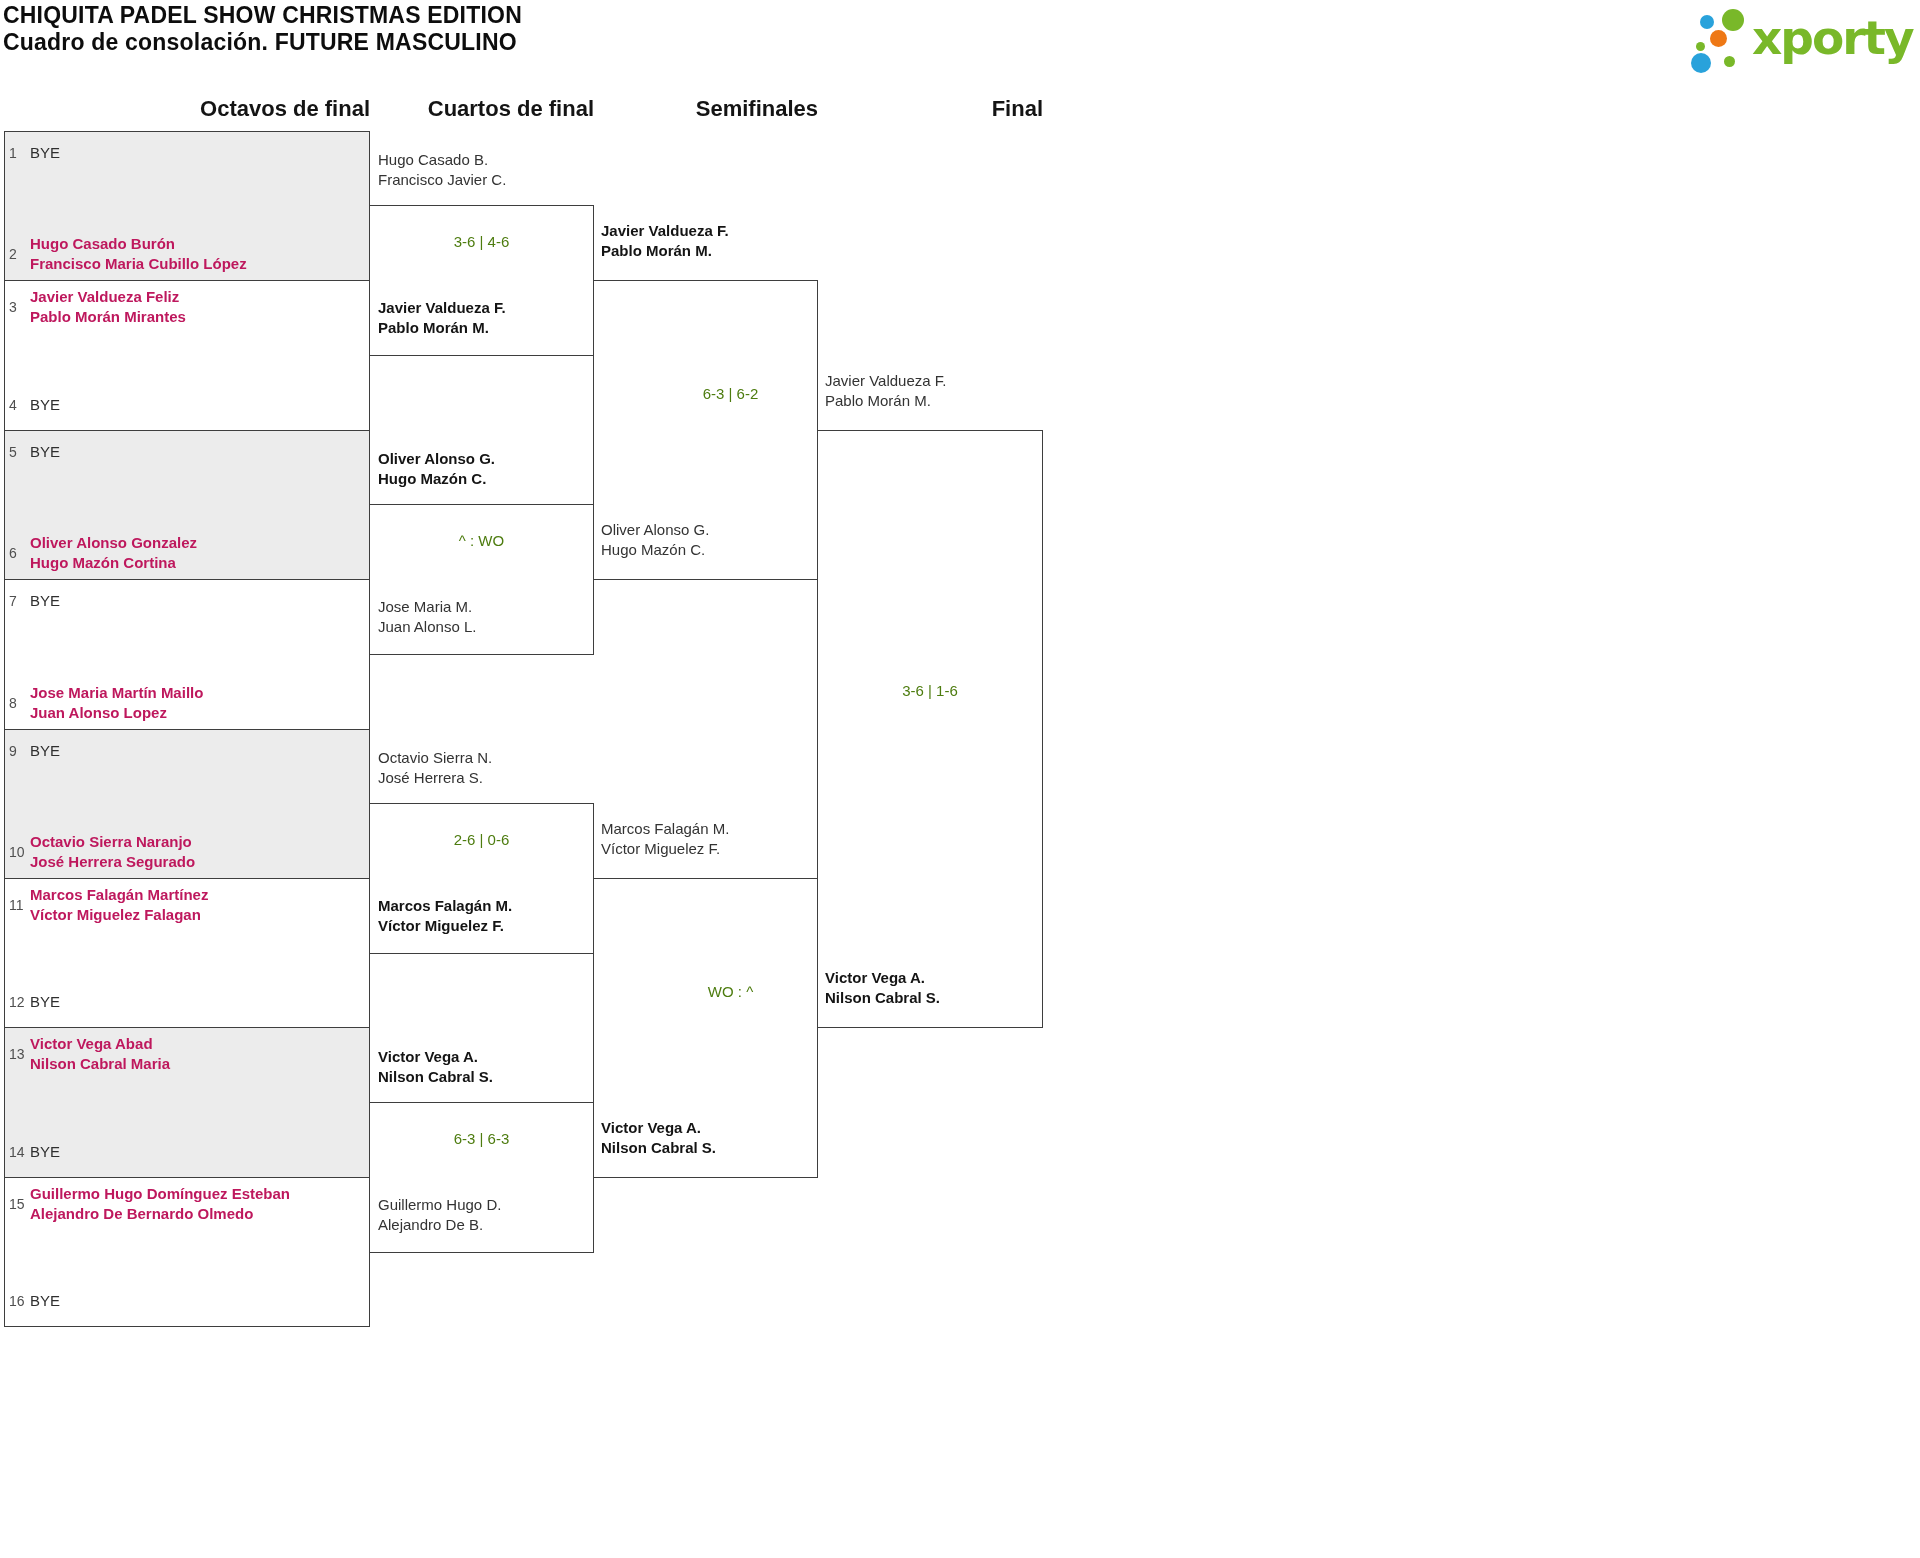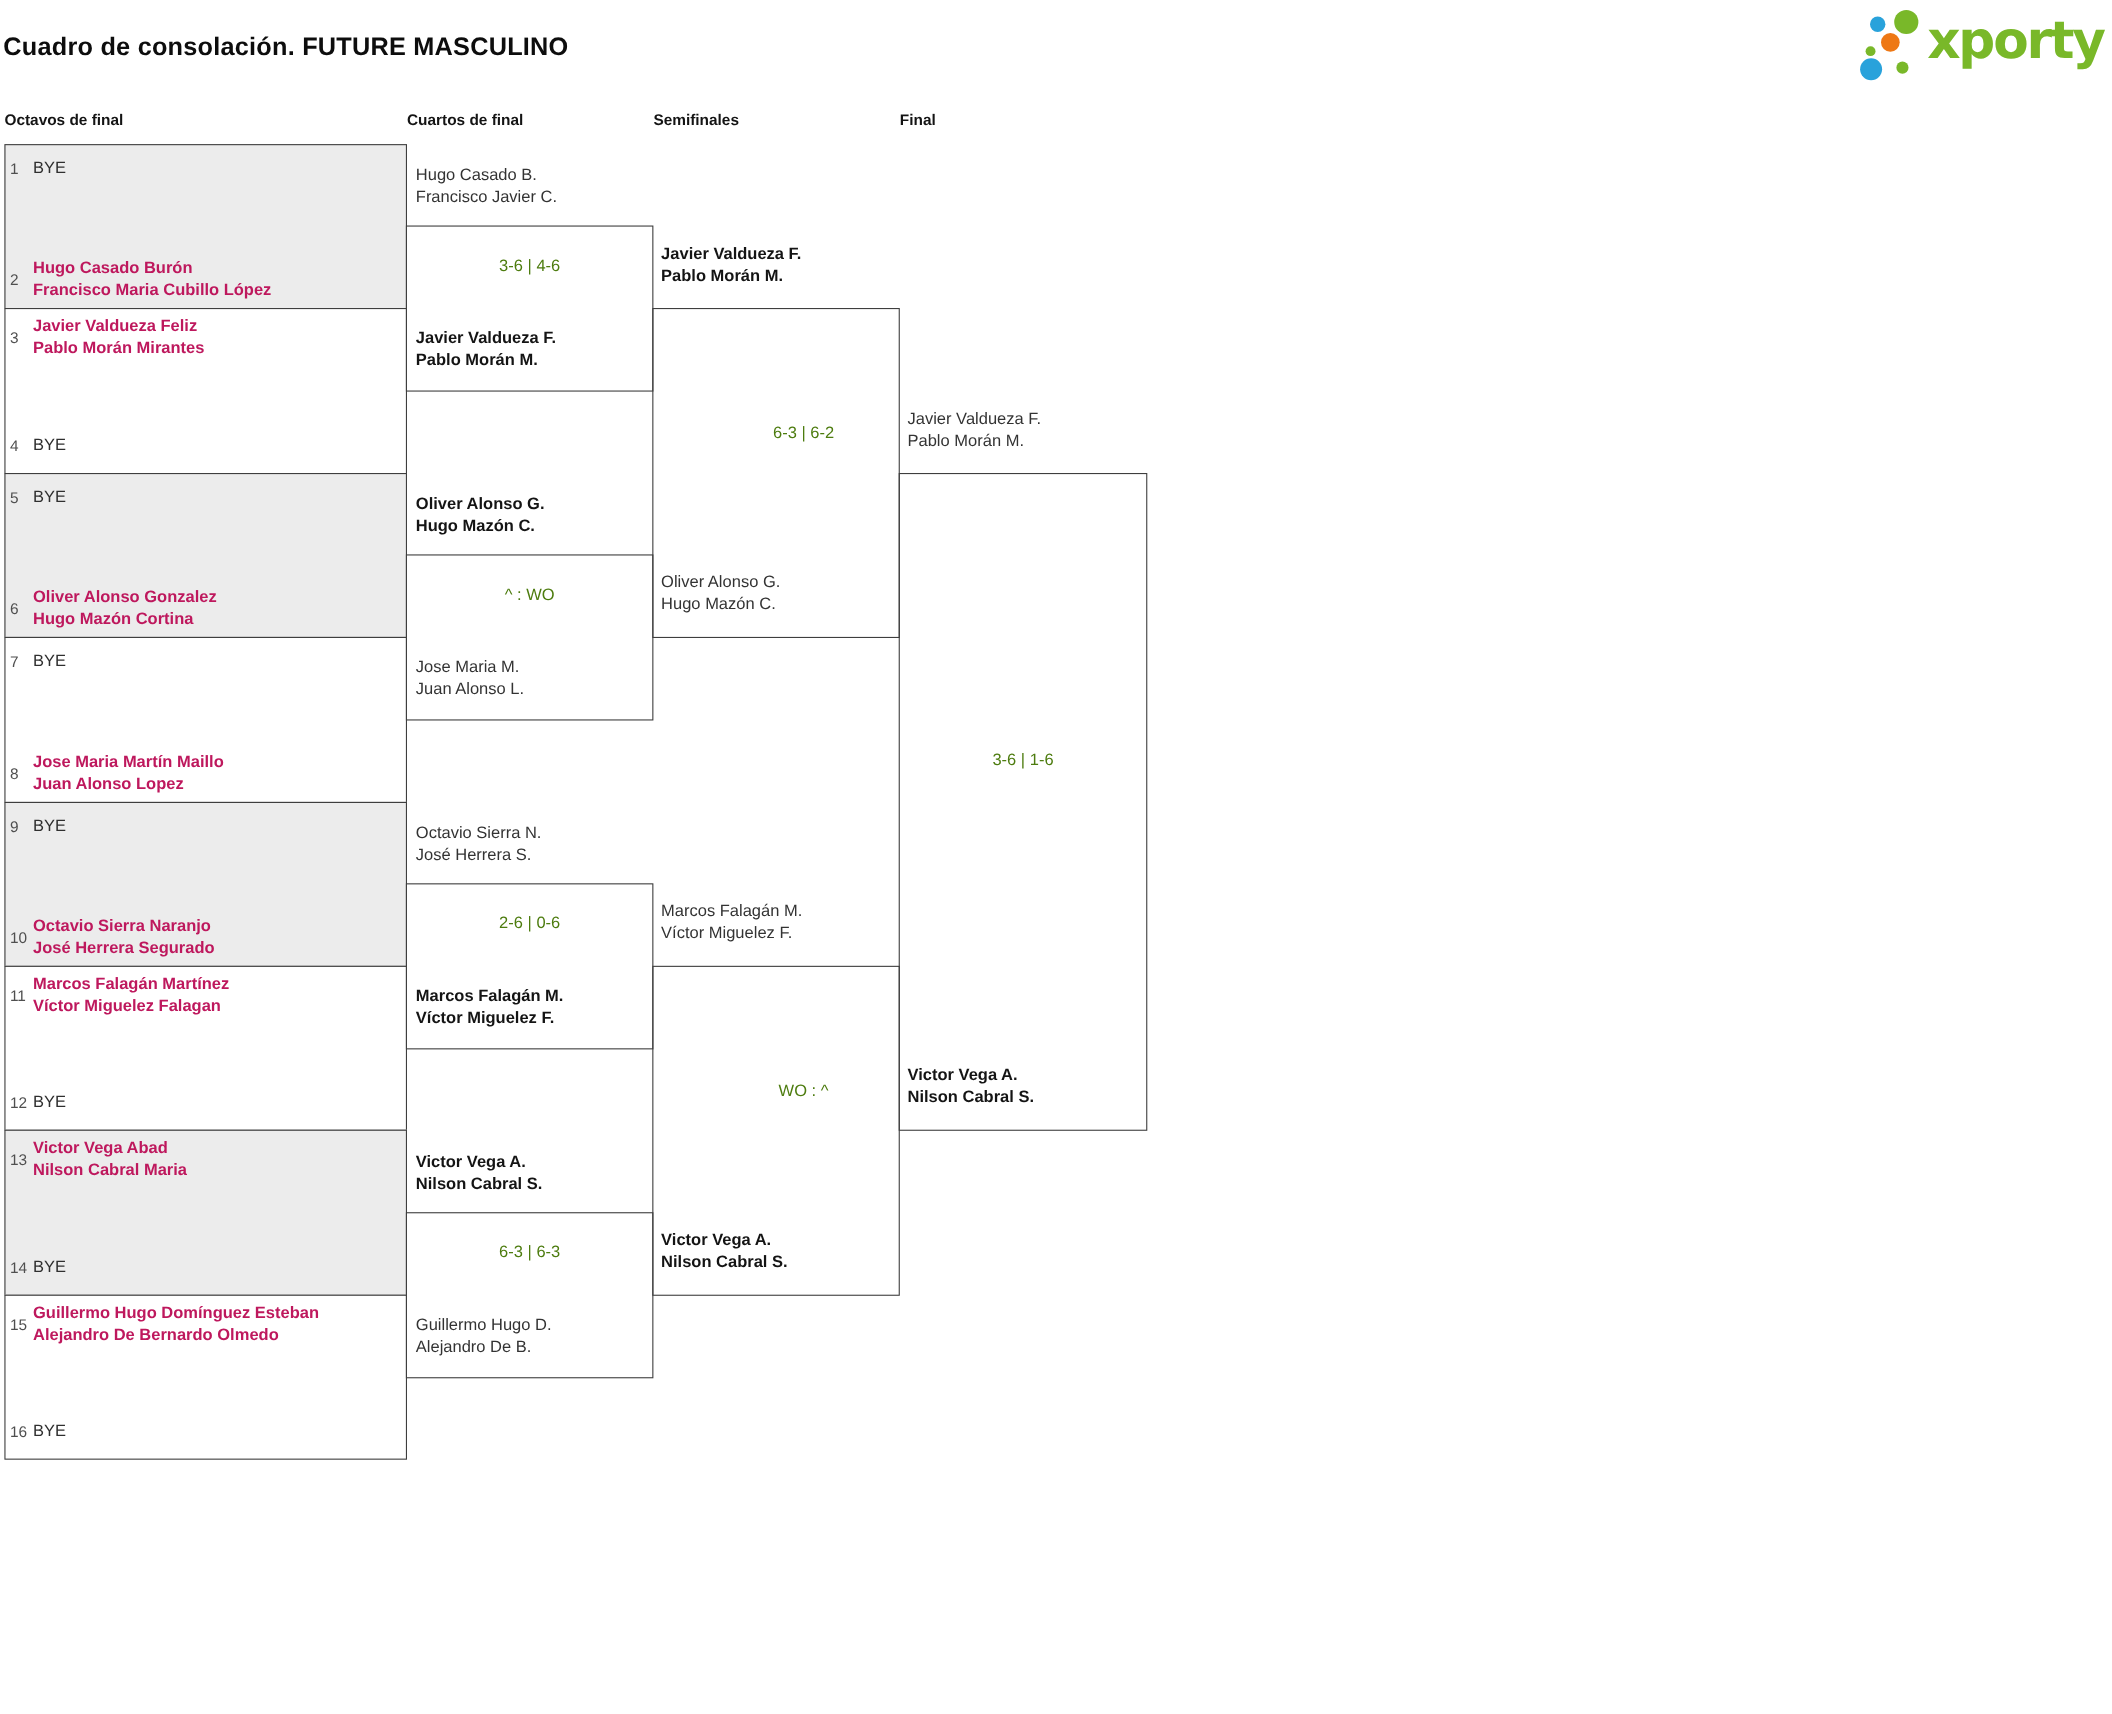--- a/index.html
+++ b/index.html
@@ -2,22 +2,22 @@
 <html><head>
 <meta charset="utf-8">
 <style>
   html,body{margin:0;padding:0;background:#fff;}
   #page{position:relative;width:1920px;height:1558px;background:#ffffff;overflow:hidden;
         font-family:"Liberation Sans", sans-serif;color:#222;}
 
   
   .title{position:absolute;left:3px;top:2px;font-size:23px;line-height:27px;font-weight:700;
          color:#0d0d0d;letter-spacing:.2px;white-space:nowrap;}
-  .round-header{position:absolute;top:99px;height:20px;line-height:20px;text-align:left;
-                font-size:14px;font-weight:600;color:#141414;}
+  .round-header{position:absolute;top:99px;height:20px;line-height:20px;text-align:right;
+                font-size:22px;font-weight:600;color:#141414;}
 
   
   .logo-text{position:absolute;left:1752px;top:12px;font-family:"DejaVu Sans",sans-serif;
              font-weight:700;font-size:47px;line-height:52px;letter-spacing:-2px;color:#79b829;}
   .dot{position:absolute;border-radius:50%;}
 
   
   .bx{position:absolute;border:1px solid #3e3e3e;box-sizing:border-box;background:transparent;}
   .bx.gray{background:#ececec;}
   .bx.white{background:#ffffff;}
@@ -38,20 +38,21 @@
          font-size:15px;color:#4d7c0f;}
   .score.c-qf{left:369px;width:225px;}
   .score.c-sf{left:618px;width:225px;}
   .score.c-f{left:817px;width:226px;}
 </style>
 </head>
 <body>
 
 <div id="page">
 
+  <div class="title" style="top:2px">CHIQUITA PADEL SHOW CHRISTMAS EDITION</div>
   <div class="title" style="top:29px">Cuadro de consolación. FUTURE MASCULINO</div>
 
   <div>
     <span class="dot" style="left:1700px;top:15px;width:14px;height:14px;background:#29a2db"></span>
     <span class="dot" style="left:1722px;top:9px;width:22px;height:22px;background:#79b829"></span>
     <span class="dot" style="left:1710px;top:30px;width:17px;height:17px;background:#ee7815"></span>
     <span class="dot" style="left:1696px;top:42px;width:9px;height:9px;background:#79b829"></span>
     <span class="dot" style="left:1691px;top:53px;width:20px;height:20px;background:#29a2db"></span>
     <span class="dot" style="left:1724px;top:56px;width:11px;height:11px;background:#79b829"></span>
     <span class="logo-text">xporty</span>

